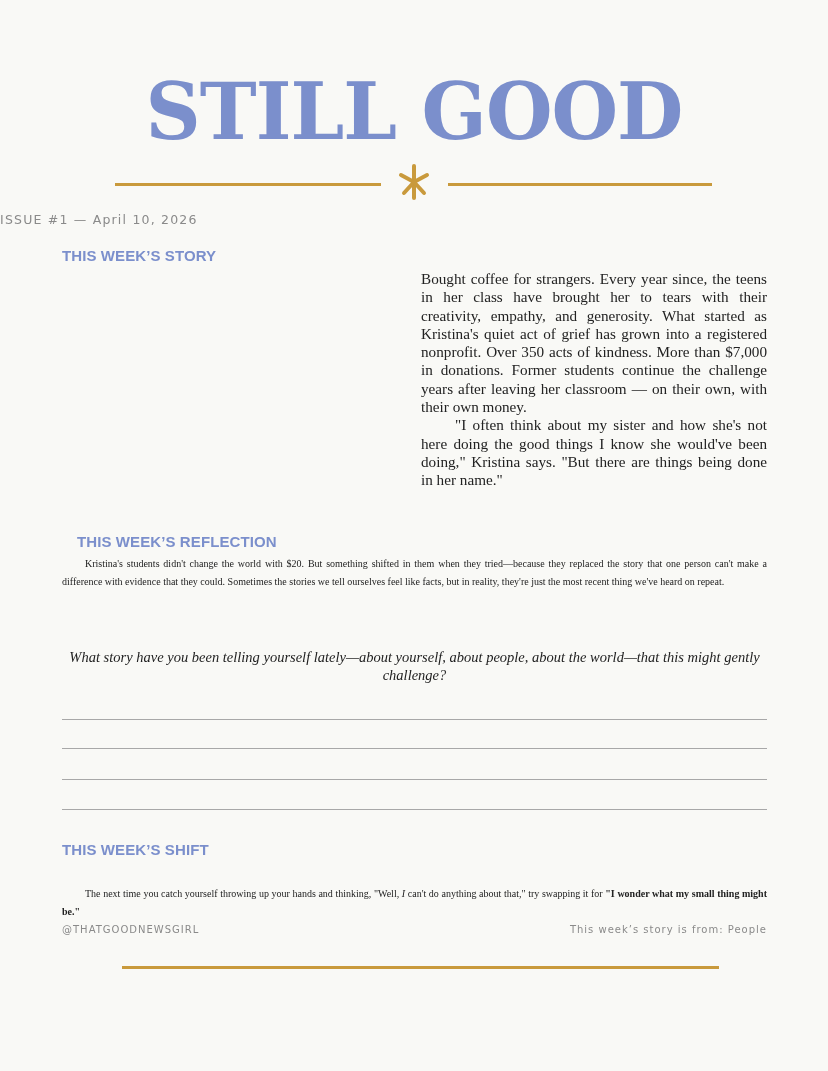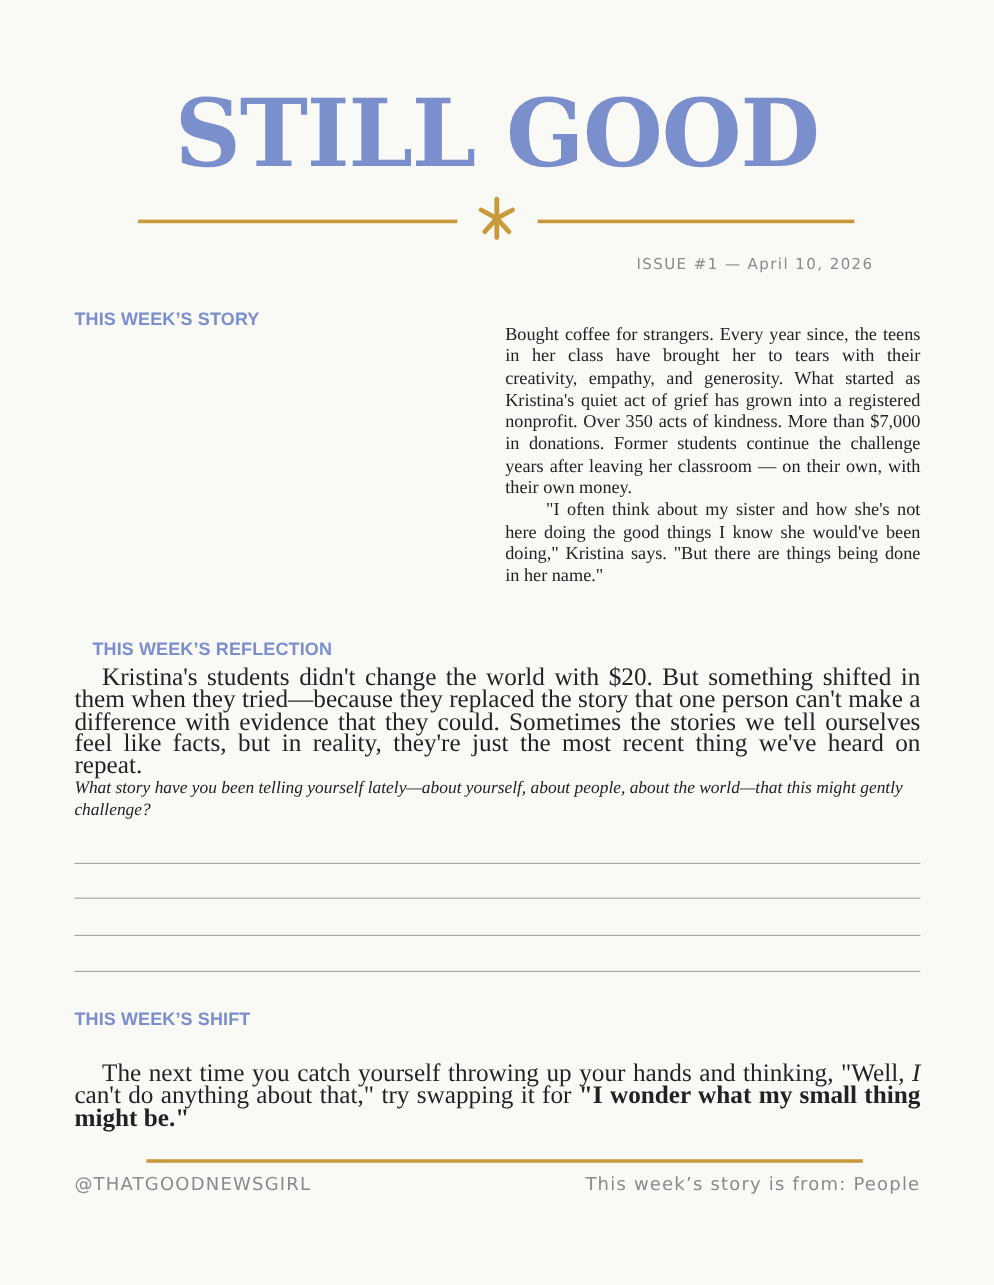--- a/index.html
+++ b/index.html
@@ -14,21 +14,21 @@
   }
   .divider-left, .divider-right {
     position: absolute; top: 183px; height: 3px; background: #c99a3c;
   }
   .divider-left { left: 115px; width: 266px; }
   .divider-right { left: 448px; width: 264px; }
   .asterisk {
     position: absolute; left: 396px; top: 160px; width: 36px; height: 44px;
   }
   .issue {
-    position: absolute; left: 0; top: 212px; width: 728px; text-align: right;
+    position: absolute; left: 0; top: 212px; width: 728px; text-align: left;
     font-family: "DejaVu Sans", "Liberation Sans", sans-serif;
     font-size: 12.5px; letter-spacing: 1.2px; color: #8a8a8a;
   }
 
   .section-heading {
     position: absolute; left: 62px;
     font-family: "Liberation Sans", "DejaVu Sans", sans-serif;
     font-weight: bold; font-size: 15px; color: #7b8fcc; letter-spacing: 0.1px;
   }
 
@@ -37,38 +37,38 @@
     font-size: 15.2px; line-height: 18.3px; text-align: justify; color: #222;
   }
   .col-left { left: 62px; }
   .col-right { left: 421px; }
   .col p { text-indent: 29px; }
   .col p.noindent { text-indent: 0; }
   .col p.indent2 { text-indent: 34px; }
 
   .wide {
     position: absolute; left: 62px; width: 705px;
-    font-size: 21px; line-height: 18.3px; text-align: justify; color: #222;
+    font-size: 10px; line-height: 18.3px; text-align: justify; color: #222;
   }
   .wide p { text-indent: 23px; }
   .prompt {
     position: absolute; left: 62px; top: 649px; width: 705px;
-    font-style: italic; font-size: 14.5px; line-height: 17.5px; color: #222;
+    font-style: italic; font-size: 14.5px; line-height: 17.5px; color: #222; text-align: center;
   }
   .write-line {
     position: absolute; left: 62px; width: 705px; height: 1px; background: #a8a8a8;
   }
 
   .footer-line {
     position: absolute; left: 122px; top: 966px; width: 597px; height: 3px; background: #c99a3c;
   }
   .footer-left, .footer-right {
-    position: absolute; top: 978px;
+    position: absolute; top: 924px;
     font-family: "DejaVu Sans", "Liberation Sans", sans-serif;
-    font-size: 15px; letter-spacing: 1px; color: #8a8a8a;
+    font-size: 10px; letter-spacing: 1px; color: #8a8a8a;
   }
   .footer-left { left: 62px; }
   .footer-right { right: 61px; margin-left: 23px; }
 </style>
 </head>
 <body>
 
 <h1 class="title">STILL GOOD</h1>
 
 <div class="divider-left"></div>
@@ -79,21 +79,21 @@
     <line x1="5" y1="15" x2="18" y2="22"></line>
     <line x1="31" y1="15" x2="18" y2="22"></line>
     <line x1="8" y1="33" x2="18" y2="22"></line>
     <line x1="28" y1="33" x2="18" y2="22"></line>
   </g>
 </svg>
 <div class="divider-right"></div>
 
 <div class="issue">ISSUE #1 — April 10, 2026</div>
 
-<h2 class="section-heading" style="top:258px;">THIS WEEK’S STORY</h2>
+<h2 class="section-heading" style="top:247px;">THIS WEEK’S STORY</h2>
 
 <div class="col col-left">
 </div>
 
 <div class="col col-right">
   <p class="noindent">Bought coffee for strangers. Every year since, the teens in her class have brought her to tears with their creativity, empathy, and generosity.  What started as Kristina's quiet act of grief has grown into a registered nonprofit. Over 350 acts of kindness. More than $7,000 in donations. Former students continue the challenge years after leaving her classroom — on their own, with their own money.</p>
   <p class="indent2">"I often think about my sister and how she's not here doing the good things I know she would've been doing," Kristina says. "But there are things being done in her name."</p>
 </div>
 
 <h2 class="section-heading" style="top:533px;margin-left:15px;">THIS WEEK’S REFLECTION</h2>

